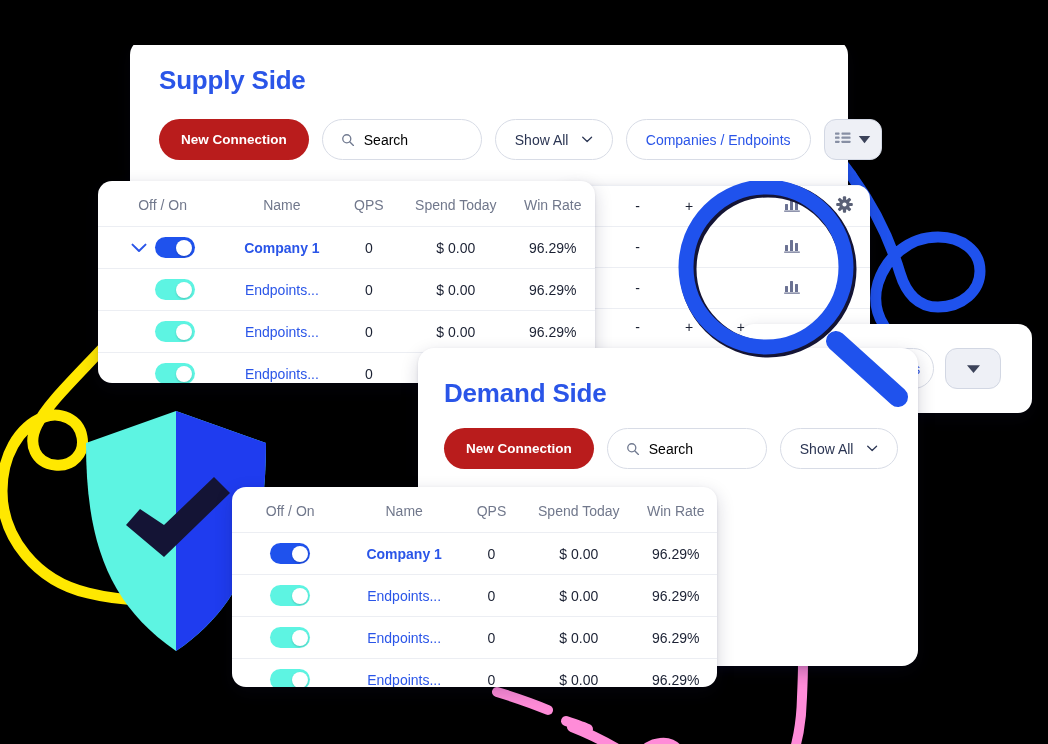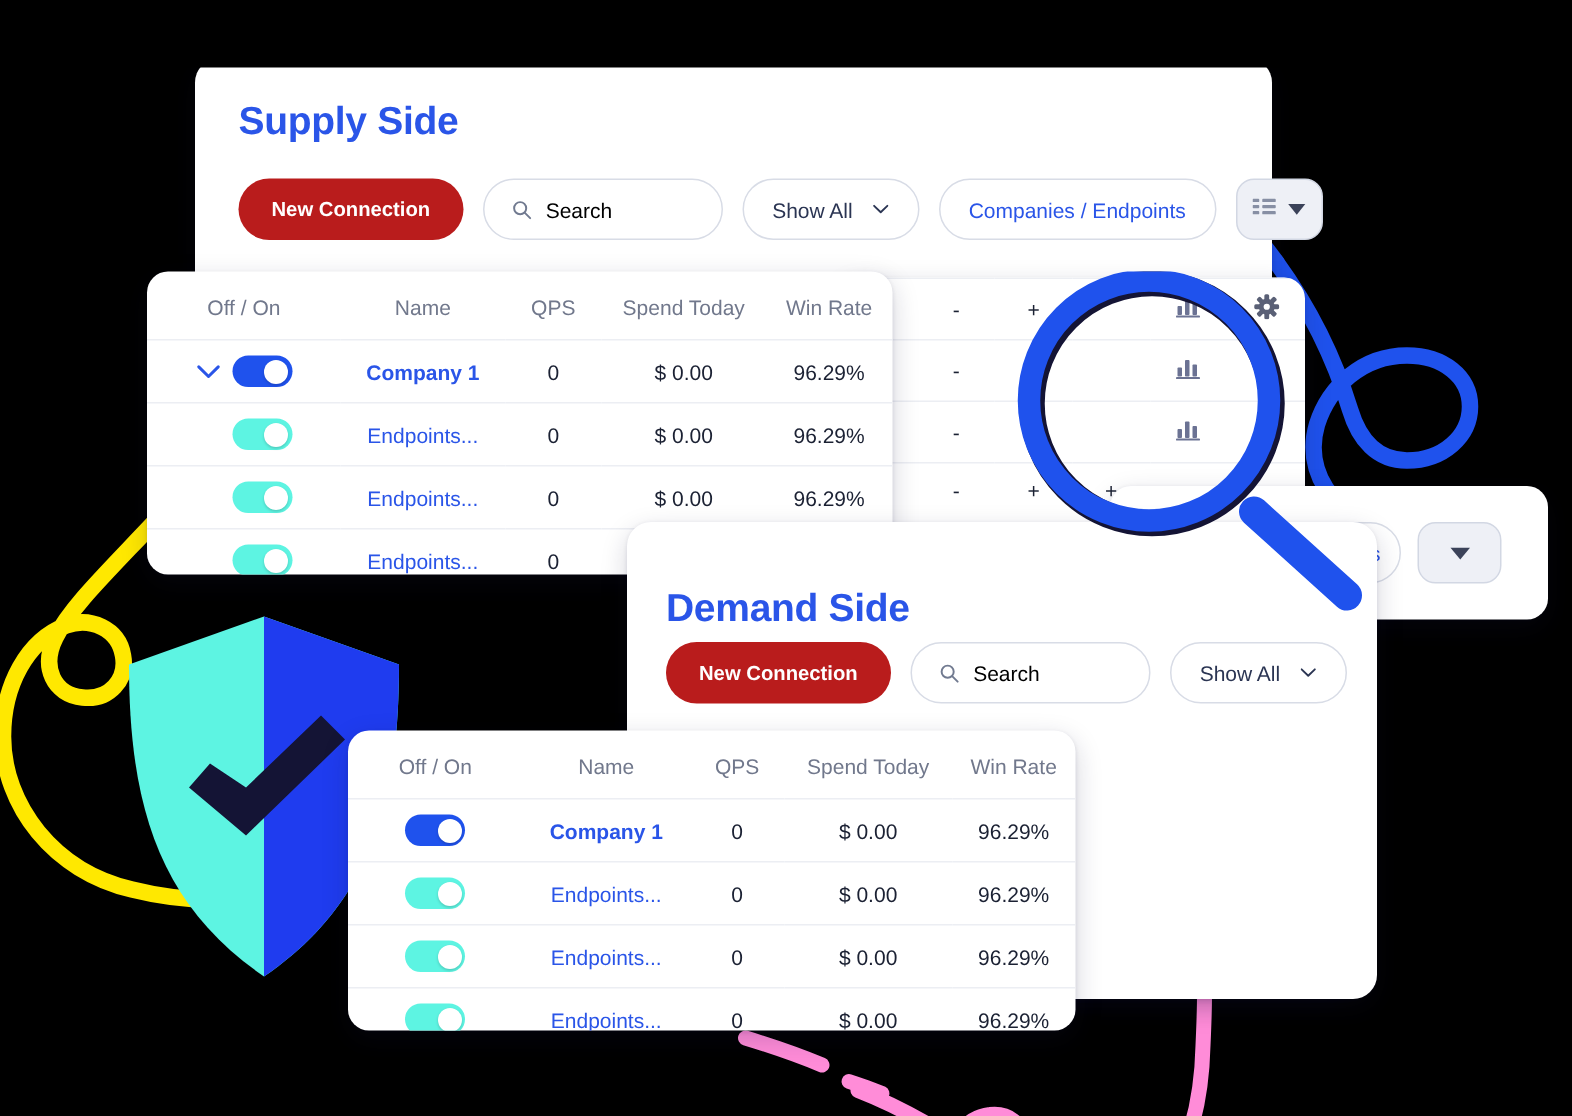--- a/index.html
+++ b/index.html
@@ -170,21 +170,21 @@
     display: inline-block;
   }
 
   
   #demand-panel {
     left: 418px; top: 303px;
     width: 500px; height: 318px;
     z-index: 7;
     border-radius: 16px;
   }
-  #demand-title { left: 26px; top: 42px; color: #2A55E8; }
+  #demand-title { left: 26px; top: 30px; color: #2A55E8; }
   #demand-toolbar { left: 26px; top: 80px; }
 
   #demand-table-card {
     left: 232px; top: 442px;
     width: 485px; height: 200px;
     z-index: 9;
     border-radius: 14px;
   }
   #demand-right-card {
     left: 700px; top: 437px;

